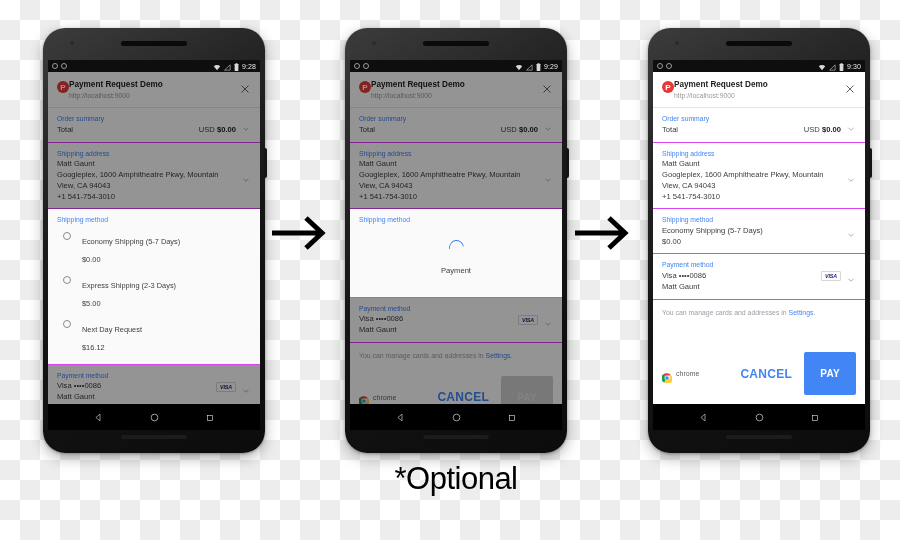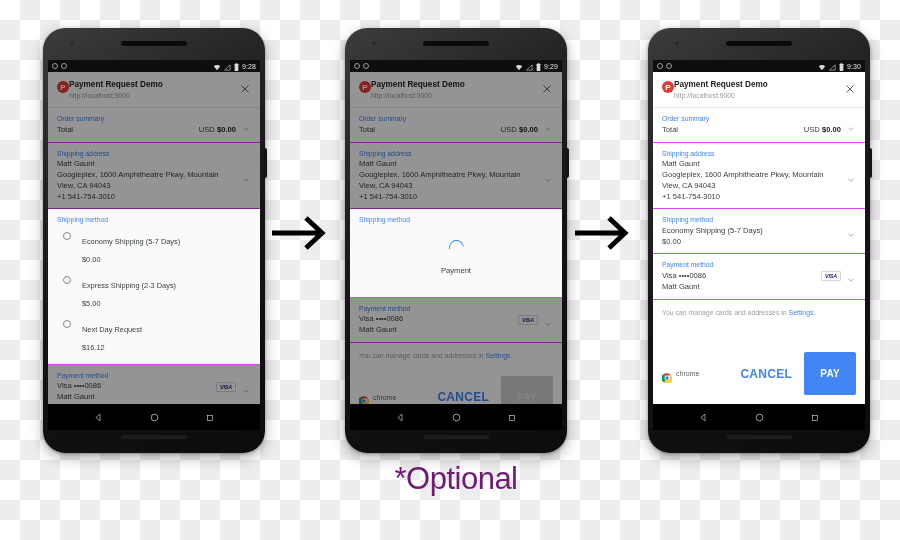--- a/index.html
+++ b/index.html
@@ -329,21 +329,21 @@
   .arrow-2 { left: 573px; top: 213px; }
 
   
   .optional {
     position: absolute;
     left: 345px;
     top: 461px;
     width: 222px;
     text-align: center;
     font-size: 31px;
-    color: #701a75;
+    color: #000000;
     font-family: "Liberation Sans", sans-serif;
     letter-spacing: -0.5px;
   }
 </style>
 </head>
 <body>
 
 <div class="stage">
 
   <div class="phone phone-1">

